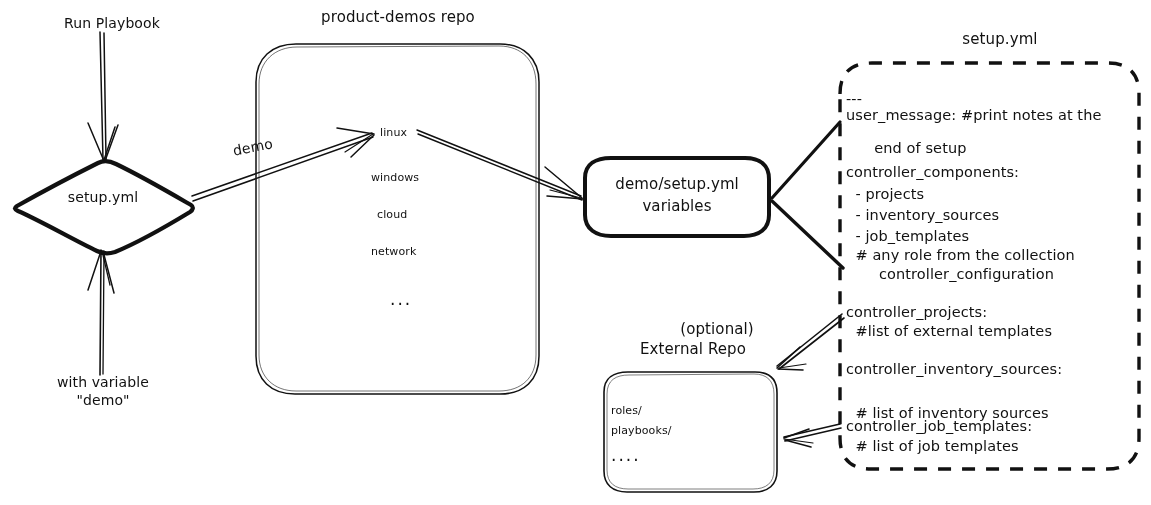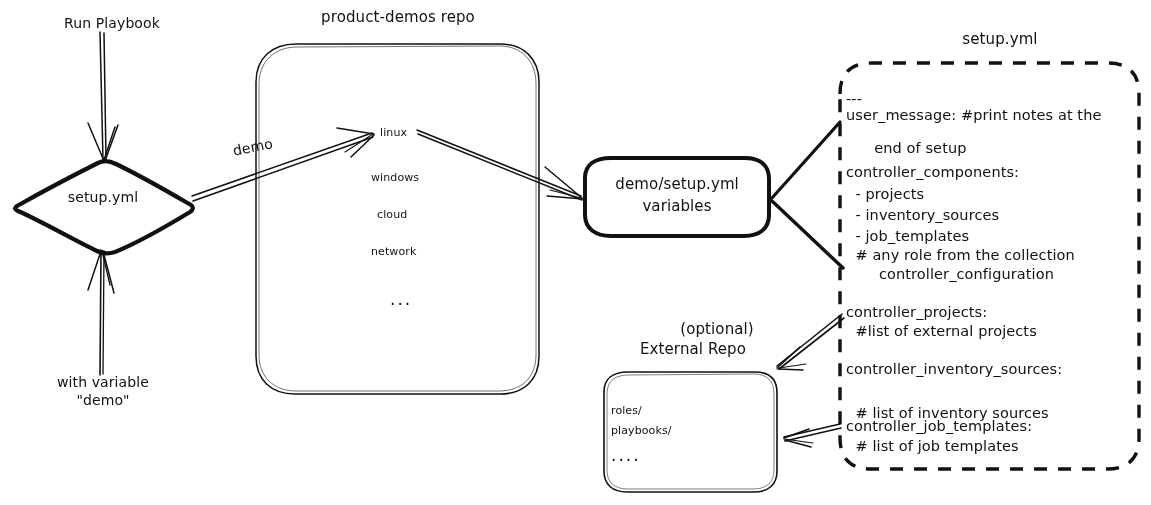--- a/index.html
+++ b/index.html
@@ -169,21 +169,21 @@
   <div class="lbl t-code" style="left:846px; top:125px;margin-top:14px;">      end of setup</div>
 
   <div class="lbl t-code" style="left:846px; top:163px;">controller_components:</div>
   <div class="lbl t-code" style="left:846px; top:185px;">  - projects</div>
   <div class="lbl t-code" style="left:846px; top:206px;">  - inventory_sources</div>
   <div class="lbl t-code" style="left:846px; top:227px;">  - job_templates</div>
   <div class="lbl t-code" style="left:846px; top:246px;">  # any role from the collection</div>
   <div class="lbl t-code" style="left:846px; top:265px;">       controller_configuration</div>
 
   <div class="lbl t-code" style="left:846px; top:303px;">controller_projects:</div>
-  <div class="lbl t-code" style="left:846px; top:322px;">  #list of external projects</div>
+  <div class="lbl t-code" style="left:846px; top:322px;">  #list of external templates</div>
 
   <div class="lbl t-code" style="left:846px; top:360px;">controller_inventory_sources:</div>
   <div class="lbl t-code" style="left:846px; top:380px;margin-top:24px;">  # list of inventory sources</div>
 
   <div class="lbl t-code" style="left:846px; top:417px;">controller_job_templates:</div>
   <div class="lbl t-code" style="left:846px; top:437px;">  # list of job templates</div>
 
   <div class="lbl t-title center" style="left:693px; top:320px;margin-left:24px;">(optional)</div>
   <div class="lbl t-title center" style="left:693px; top:340px;">External Repo</div>
 

